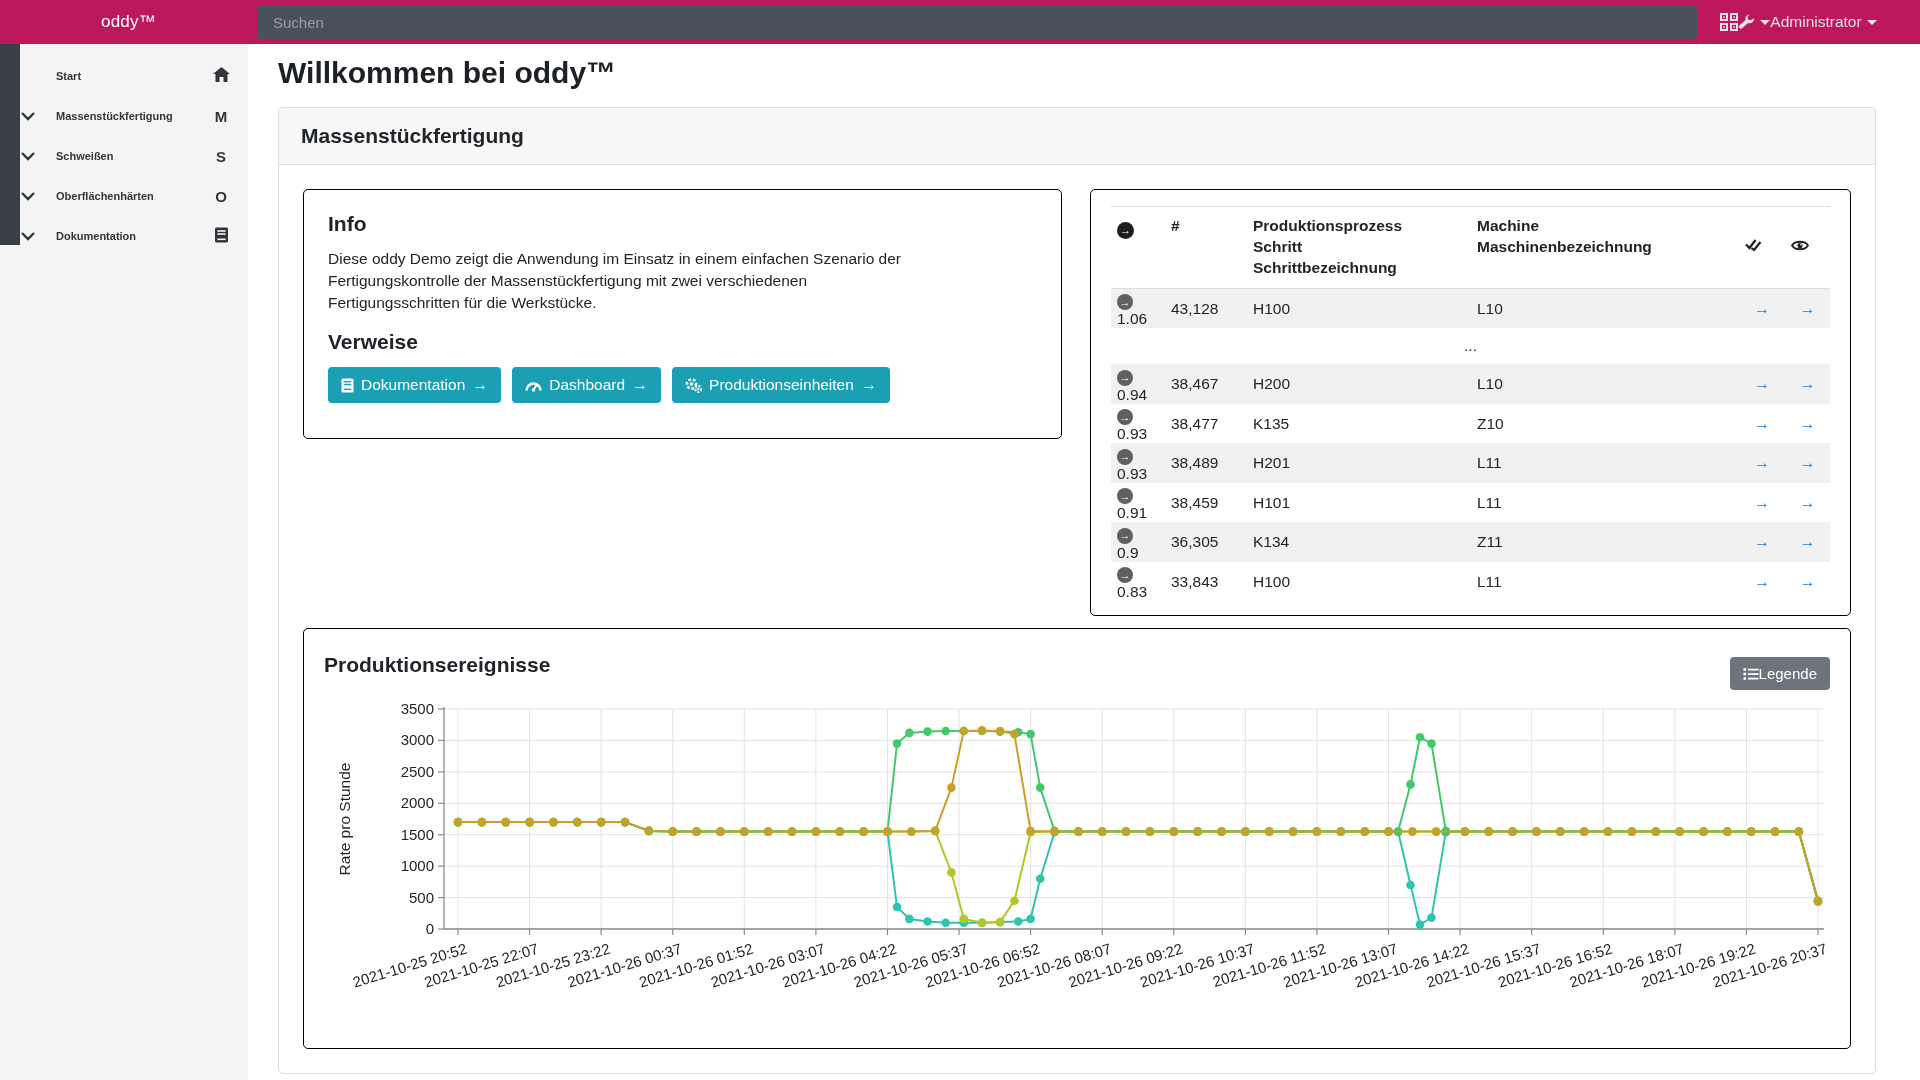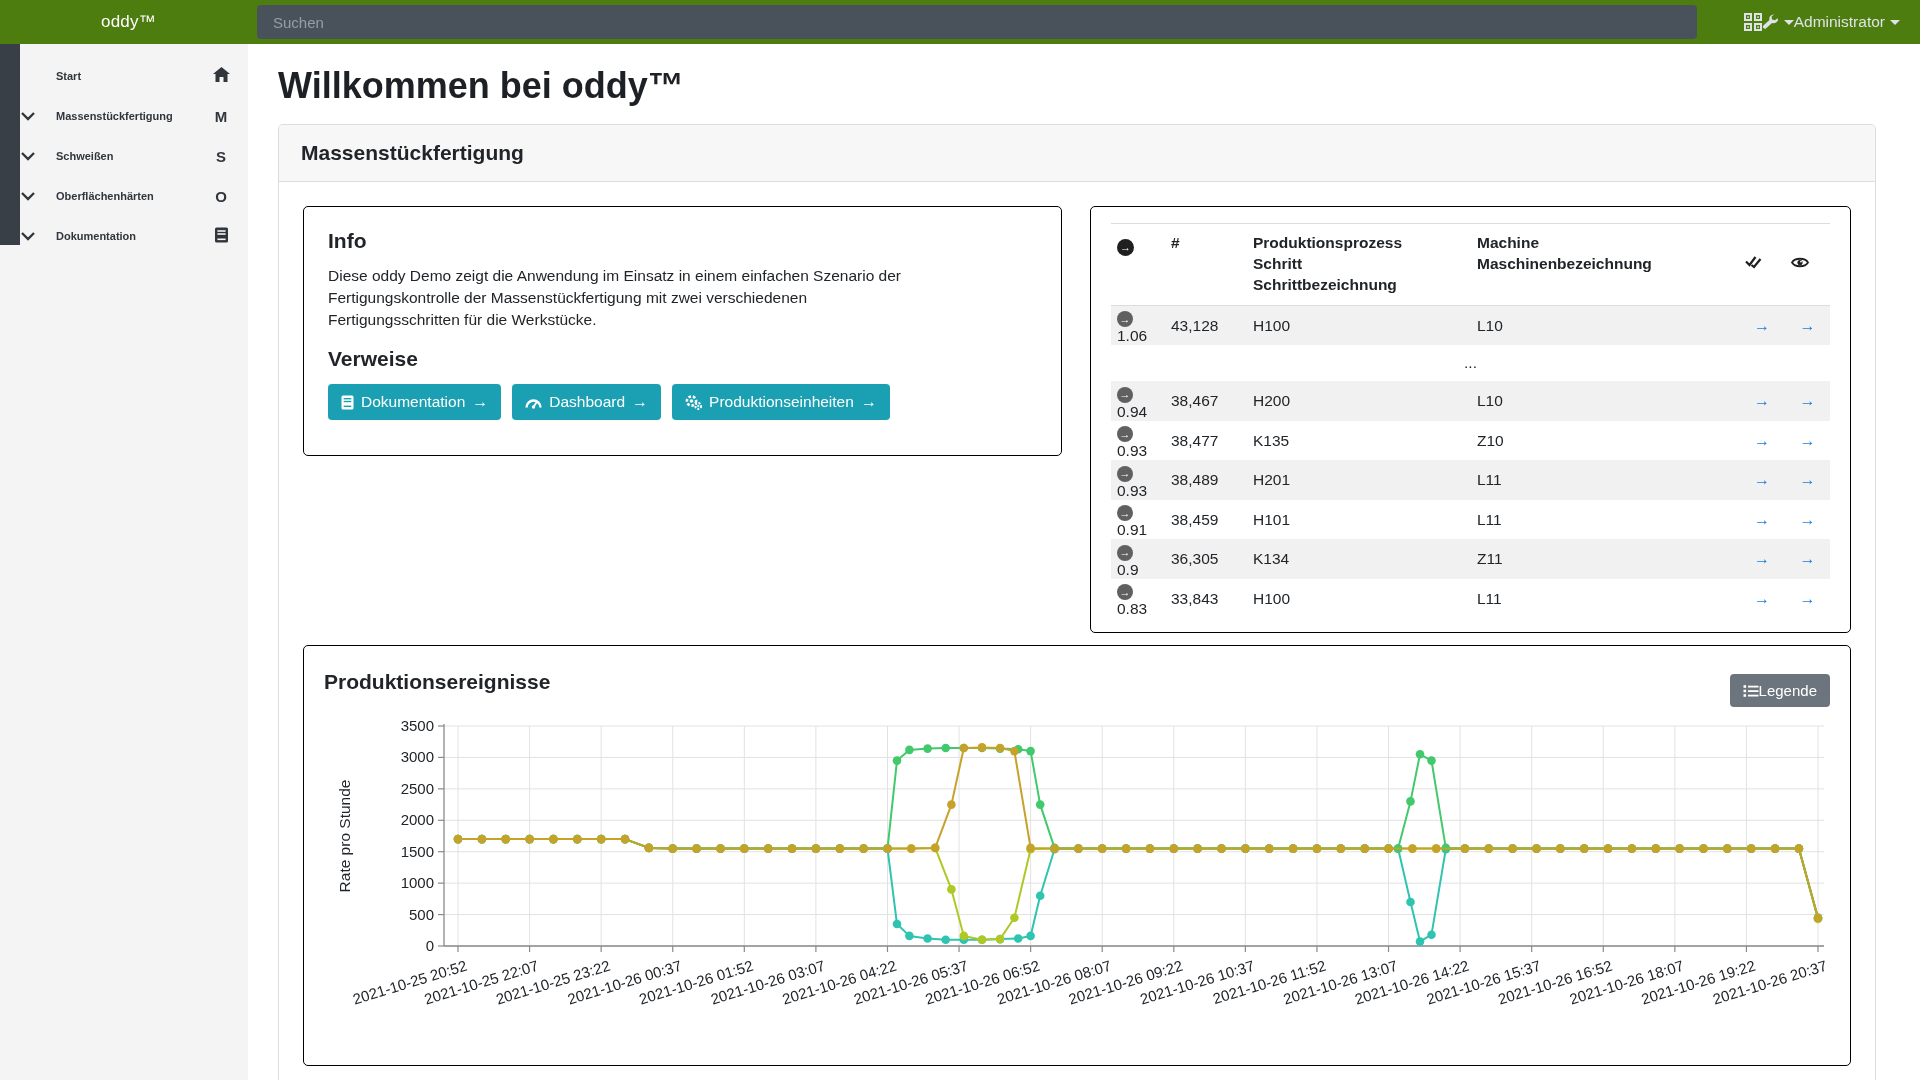--- a/index.html
+++ b/index.html
@@ -1,48 +1,48 @@
 <!DOCTYPE html>
 <html><head>
 <meta charset="utf-8">
 <style>
   * { box-sizing: border-box; }
   html,body { margin:0; padding:0; background:#fff; color:#212529;
               font-family:"Liberation Sans", sans-serif; }
   .page { width:1920px; height:1080px; overflow:hidden; position:relative; background:#fff; }
 
   
-  .topbar { display:flex; align-items:stretch; height:44px; background:#4d7c0f; }
+  .topbar { display:flex; align-items:stretch; height:44px; background:#be185d; }
   .brand { width:257px; display:flex; align-items:center; justify-content:center;
            color:#fff; font-size:17px; letter-spacing:.2px; cursor:pointer; }
   .searchwrap { flex:1; display:flex; align-items:center; }
   .search { width:100%; height:34px; background:#49525b; border:none; border-radius:4px;
             color:#e6e9ec; font-size:15px; padding:0 16px; outline:none;
             font-family:"Liberation Sans", sans-serif; }
   .search::placeholder { color:#959da5; }
-  .topbar-right { width:223px; display:flex; align-items:center; justify-content:flex-end;
+  .topbar-right { width:223px; display:flex; align-items:center; justify-content:center;
                   padding-right:20px; color:#dfe3e7; }
   .tb-ic { display:flex; align-items:center; gap:5px; cursor:pointer; }
   .caret { width:0; height:0; border-left:5px solid transparent; border-right:5px solid transparent;
            border-top:5px solid #dfe3e7; display:inline-block; }
   .admin { font-size:15.5px; }
 
   
   .body-row { display:flex; align-items:stretch; }
   .sidebar { width:257px; min-height:1036px; background:#f4f4f4; position:relative; padding-top:12px; }
   .accent-strip { position:absolute; left:0; top:0; width:20px; height:201px; background:#383f47; }
   .side-item { height:40px; display:flex; align-items:center; padding:0 16px 0 0; cursor:pointer; }
   .side-item .chev { width:56px; display:flex; justify-content:center; color:#343a40; }
   .side-item .chev.empty svg { visibility:hidden; }
   .side-item .lbl { flex:1; font-size:11px; font-weight:600; color:#30363c; }
   .side-item .rt { font-size:15px; font-weight:700; color:#30363c; width:22px; text-align:center; }
 
   
   .main { flex:1; padding:0 44px 40px 30px; background:#fff; }
-  .page-title { font-size:36px; font-weight:700; margin:21px 0 17px; color:#1d2125; }
+  .page-title { font-size:30px; font-weight:700; margin:12px 0 17px; color:#1d2125; }
 
   .panel { border:1px solid #dcdcdc; border-radius:5px; background:#fff; }
   .panel-header { background:#f7f7f7; border-bottom:1px solid #dcdcdc; padding:16px 22px;
                   font-size:21px; font-weight:700; border-radius:5px 5px 0 0; }
   .panel-body { padding:24px; }
 
   .cards-row { display:flex; gap:28px; align-items:flex-start; }
   .card { border:1px solid #000000; border-radius:5px; background:#fff; }
 
   .info-card { width:759px; height:250px; padding:20px 24px; }

